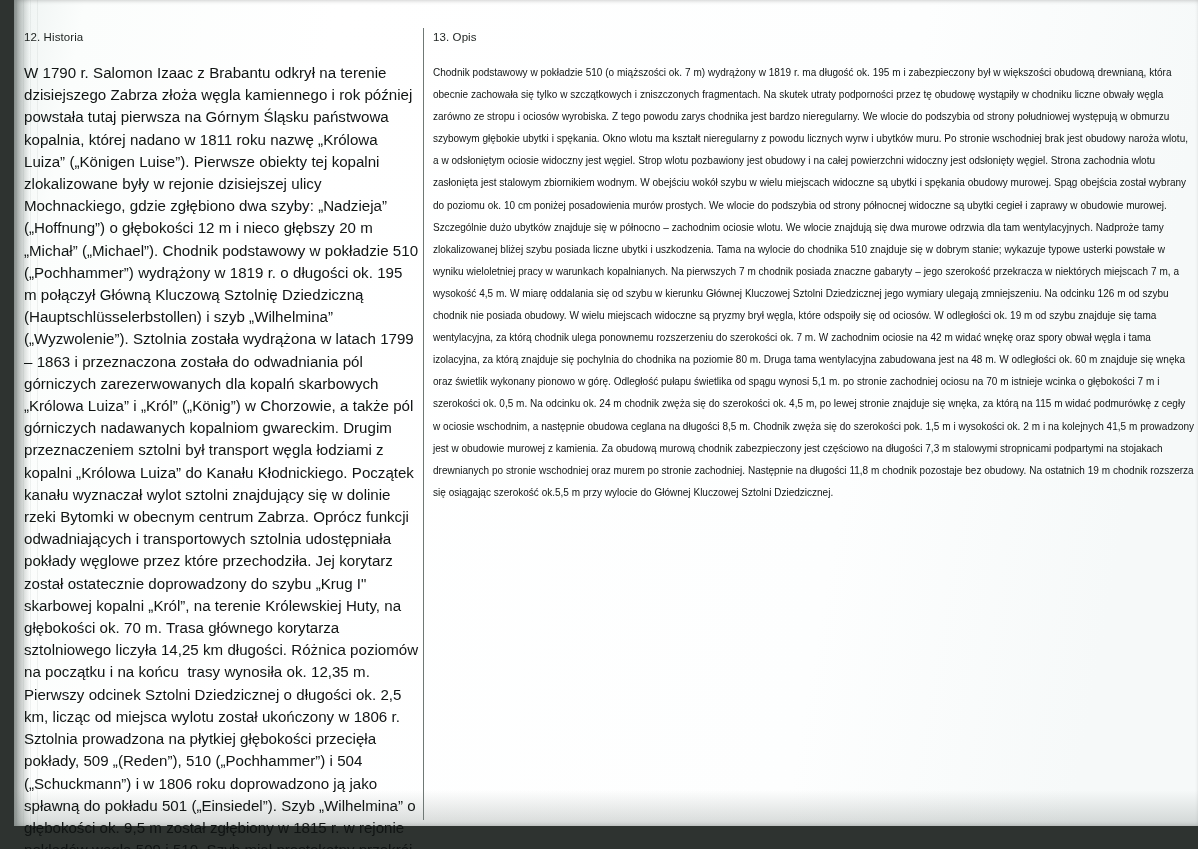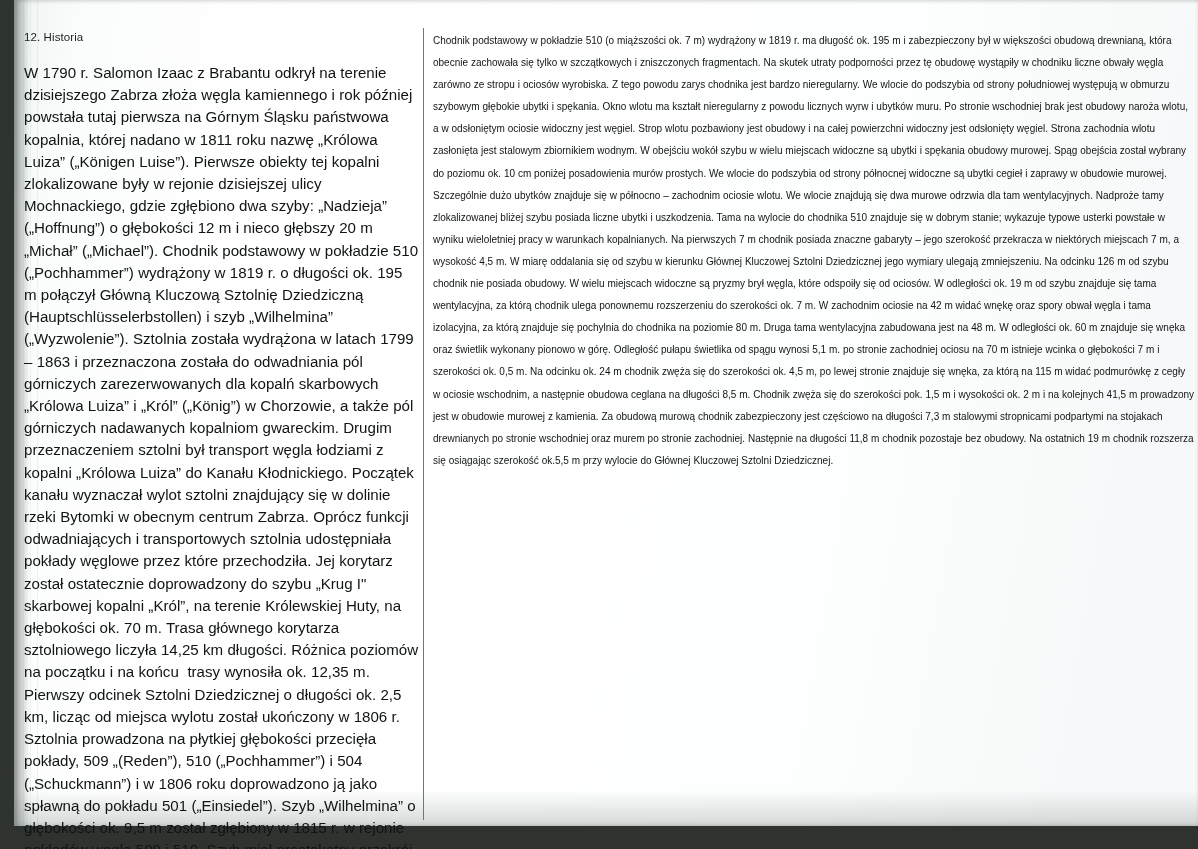--- a/index.html
+++ b/index.html
@@ -129,17 +129,18 @@
   <div class="content">
 
     <div class="divider"></div>
 
     <div class="col col-left">
       <p class="section-label">12. Historia</p>
       <p class="body-text">W 1790 r. Salomon Izaac z Brabantu odkrył na terenie dzisiejszego Zabrza złoża węgla kamiennego i rok później powstała tutaj pierwsza na Górnym Śląsku państwowa kopalnia, której nadano w 1811 roku nazwę „Królowa Luiza” („Königen Luise”). Pierwsze obiekty tej kopalni zlokalizowane były w rejonie dzisiejszej ulicy Mochnackiego, gdzie zgłębiono dwa szyby: „Nadzieja” („Hoffnung”) o głębokości 12 m i nieco głębszy 20 m „Michał” („Michael”). Chodnik podstawowy w pokładzie 510 („Pochhammer”) wydrążony w 1819 r. o długości ok. 195 m połączył Główną Kluczową Sztolnię Dziedziczną (Hauptschlüsselerbstollen) i szyb „Wilhelmina” („Wyzwolenie”). Sztolnia została wydrążona w latach 1799 – 1863 i przeznaczona została do odwadniania pól górniczych zarezerwowanych dla kopalń skarbowych „Królowa Luiza” i „Król” („König”) w Chorzowie, a także pól górniczych nadawanych kopalniom gwareckim. Drugim przeznaczeniem sztolni był transport węgla łodziami z kopalni „Królowa Luiza” do Kanału Kłodnickiego. Początek kanału wyznaczał wylot sztolni znajdujący się w dolinie rzeki Bytomki w obecnym centrum Zabrza. Oprócz funkcji odwadniających i transportowych sztolnia udostępniała pokłady węglowe przez które przechodziła. Jej korytarz został ostatecznie doprowadzony do szybu „Krug I" skarbowej kopalni „Król”, na terenie Królewskiej Huty, na głębokości ok. 70 m. Trasa głównego korytarza sztolniowego liczyła 14,25 km długości. Różnica poziomów na początku i na końcu  trasy wynosiła ok. 12,35 m. Pierwszy odcinek Sztolni Dziedzicznej o długości ok. 2,5 km, licząc od miejsca wylotu został ukończony w 1806 r. Sztolnia prowadzona na płytkiej głębokości przecięła pokłady, 509 „(Reden”), 510 („Pochhammer”) i 504 („Schuckmann”) i w 1806 roku doprowadzono ją jako spławną do pokładu 501 („Einsiedel”). Szyb „Wilhelmina” o głębokości ok. 9,5 m został zgłębiony w 1815 r. w rejonie pokładów węgla 509 i 510. Szyb miał prostokątny przekrój i drewnianą obudowę i udostępnił pokład 509. Poprzez pochylnię transportową i chodnik główny na poziomie 36 m szyb „We” uzyskał połączenie ze Sztolnią Dziedziczną w 1816 r. Wtedy też stał się jednym z szybów wydechowych kopalni. Prawdopodobnie w 1819 r. pogłębiono go do ok. 38 m osiągając pokład 510. Chodnik podstawowy tego pokładu przechodził przez podszybie szybu „Wilhelmina” dochodząc do Sztolni Dziedzicznej i udostępniał zasoby węgla eksploatowane w latach 1819-1825. Ponadto służył do transportu urobku do portu w Sztolni Dziedzicznej. Po zgłębieniu szybu „Dechen” w 1838 r. rozpoczęto drążyć w jego sąsiedztwie przekop na poziomie 80 m w kierunku późniejszych szybów głównych Pola Zachód kopalni.</p>
     </div>
 
     <div class="col col-right">
+      <p class="section-label">13. Opis</p>
       <p class="body-text">Chodnik podstawowy w pokładzie 510 (o miąższości ok. 7 m) wydrążony w 1819 r. ma długość ok. 195 m i zabezpieczony był w większości obudową drewnianą, która obecnie zachowała się tylko w szczątkowych i zniszczonych fragmentach. Na skutek utraty podporności przez tę obudowę wystąpiły w chodniku liczne obwały węgla zarówno ze stropu i ociosów wyrobiska. Z tego powodu zarys chodnika jest bardzo nieregularny. We wlocie do podszybia od strony południowej występują w obmurzu szybowym głębokie ubytki i spękania. Okno wlotu ma kształt nieregularny z powodu licznych wyrw i ubytków muru. Po stronie wschodniej brak jest obudowy naroża wlotu, a w odsłoniętym ociosie widoczny jest węgiel. Strop wlotu pozbawiony jest obudowy i na całej powierzchni widoczny jest odsłonięty węgiel. Strona zachodnia wlotu zasłonięta jest stalowym zbiornikiem wodnym. W obejściu wokół szybu w wielu miejscach widoczne są ubytki i spękania obudowy murowej. Spąg obejścia został wybrany do poziomu ok. 10 cm poniżej posadowienia murów prostych. We wlocie do podszybia od strony północnej widoczne są ubytki cegieł i zaprawy w obudowie murowej. Szczególnie dużo ubytków znajduje się w północno – zachodnim ociosie wlotu. We wlocie znajdują się dwa murowe odrzwia dla tam wentylacyjnych. Nadproże tamy zlokalizowanej bliżej szybu posiada liczne ubytki i uszkodzenia. Tama na wylocie do chodnika 510 znajduje się w dobrym stanie; wykazuje typowe usterki powstałe w wyniku wieloletniej pracy w warunkach kopalnianych. Na pierwszych 7 m chodnik posiada znaczne gabaryty – jego szerokość przekracza w niektórych miejscach 7 m, a wysokość 4,5 m. W miarę oddalania się od szybu w kierunku Głównej Kluczowej Sztolni Dziedzicznej jego wymiary ulegają zmniejszeniu. Na odcinku 126 m od szybu chodnik nie posiada obudowy. W wielu miejscach widoczne są pryzmy brył węgla, które odspoiły się od ociosów. W odległości ok. 19 m od szybu znajduje się tama wentylacyjna, za którą chodnik ulega ponownemu rozszerzeniu do szerokości ok. 7 m. W zachodnim ociosie na 42 m widać wnękę oraz spory obwał węgla i tama izolacyjna, za którą znajduje się pochylnia do chodnika na poziomie 80 m. Druga tama wentylacyjna zabudowana jest na 48 m. W odległości ok. 60 m znajduje się wnęka oraz świetlik wykonany pionowo w górę. Odległość pułapu świetlika od spągu wynosi 5,1 m. po stronie zachodniej ociosu na 70 m istnieje wcinka o głębokości 7 m i szerokości ok. 0,5 m. Na odcinku ok. 24 m chodnik zwęża się do szerokości ok. 4,5 m, po lewej stronie znajduje się wnęka, za którą na 115 m widać podmurówkę z cegły w ociosie wschodnim, a następnie obudowa ceglana na długości 8,5 m. Chodnik zwęża się do szerokości pok. 1,5 m i wysokości ok. 2 m i na kolejnych 41,5 m prowadzony jest w obudowie murowej z kamienia. Za obudową murową chodnik zabezpieczony jest częściowo na długości 7,3 m stalowymi stropnicami podpartymi na stojakach drewnianych po stronie wschodniej oraz murem po stronie zachodniej. Następnie na długości 11,8 m chodnik pozostaje bez obudowy. Na ostatnich 19 m chodnik rozszerza się osiągając szerokość ok.5,5 m przy wylocie do Głównej Kluczowej Sztolni Dziedzicznej.</p>
     </div>
 
   </div>
 </div>
 
 </body></html>

